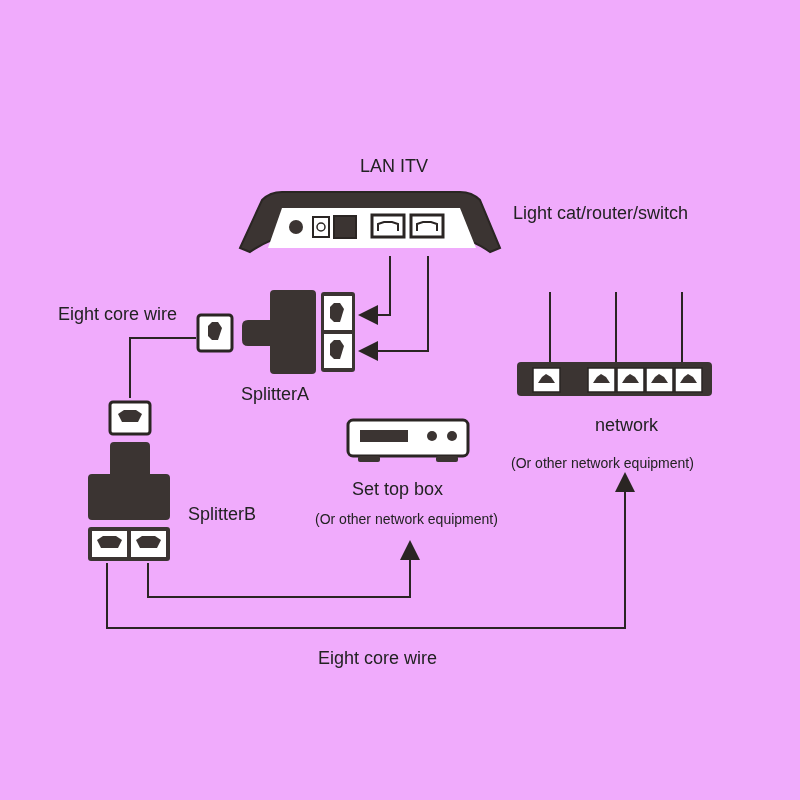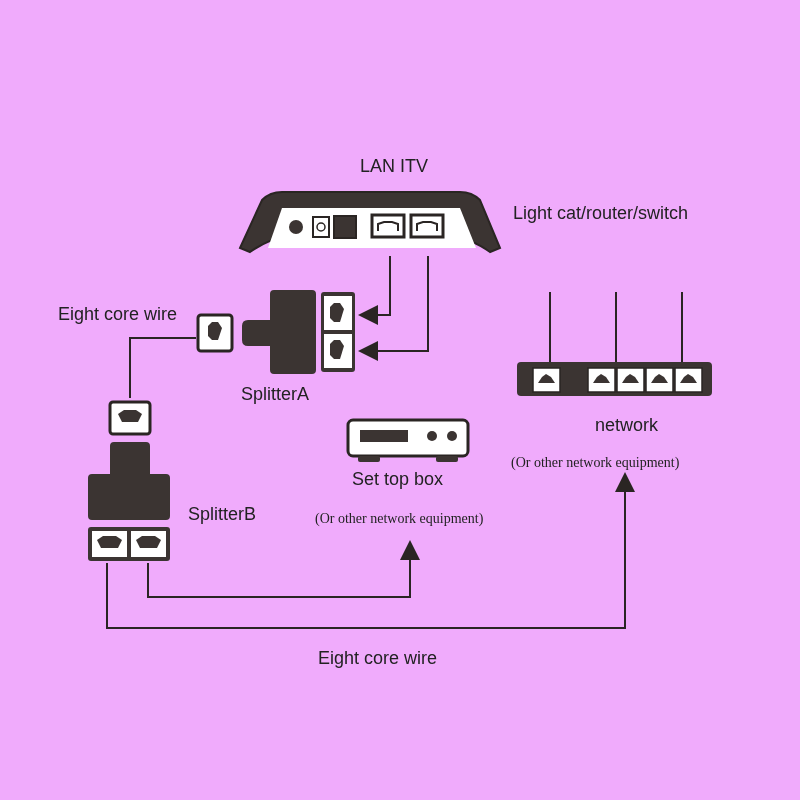--- a/index.html
+++ b/index.html
@@ -1,20 +1,20 @@
 <!DOCTYPE html>
 <html><head>
 <meta charset="utf-8">
 <style>
   html, body { margin: 0; padding: 0; background: #ffffff; }
   #canvas { position: relative; width: 800px; height: 800px; background: #f0abfc; overflow: hidden; }
   svg { position: absolute; left: 0; top: 0; }
   .lbl { position: absolute; font-family: "Liberation Sans", sans-serif; color: #222; white-space: nowrap; }
   .l18 { font-size: 18px; }
-  .l14 { font-size: 14px; font-family: Liberation Serif, serif; }
+  .l14 { font-size: 14px; }
 </style>
 </head>
 <body>
 
 <div id="canvas">
   <svg width="800" height="800" viewBox="0 0 800 800">
     <defs>
       <marker id="arrow" markerWidth="10" markerHeight="10" refX="5" refY="5" orient="auto">
         <path d="M0,0 L10,5 L0,10 Z" fill="#2a2523"></path>
       </marker>
@@ -88,18 +88,18 @@
       <rect x="675" y="368" width="27" height="24" fill="#fff" stroke="#2a2523" stroke-width="1.5"></rect>
       <path d="M680,383 L684,377 L688,374 L693,377 L697,383 Z" fill="#3b3432"></path>
     </g>
   </svg>
 
   <div class="lbl l18" style="left:360px; top:156px;">LAN ITV</div>
   <div class="lbl l18" style="left:513px; top:203px;">Light cat/router/switch</div>
   <div class="lbl l18" style="left:58px; top:304px;">Eight core wire</div>
   <div class="lbl l18" style="left:241px; top:384px;">SplitterA</div>
   <div class="lbl l18" style="left:188px; top:504px;">SplitterB</div>
-  <div class="lbl l18" style="left:352px; top:469px;">Set top box</div>
+  <div class="lbl l18" style="left:352px; top:479px;">Set top box</div>
   <div class="lbl l14" style="left:315px; top:511px;">(Or other network equipment)</div>
   <div class="lbl l18" style="left:595px; top:415px;">network</div>
   <div class="lbl l14" style="left:511px; top:455px;">(Or other network equipment)</div>
   <div class="lbl l18" style="left:318px; top:648px;">Eight core wire</div>
 </div>
 
 </body></html>

